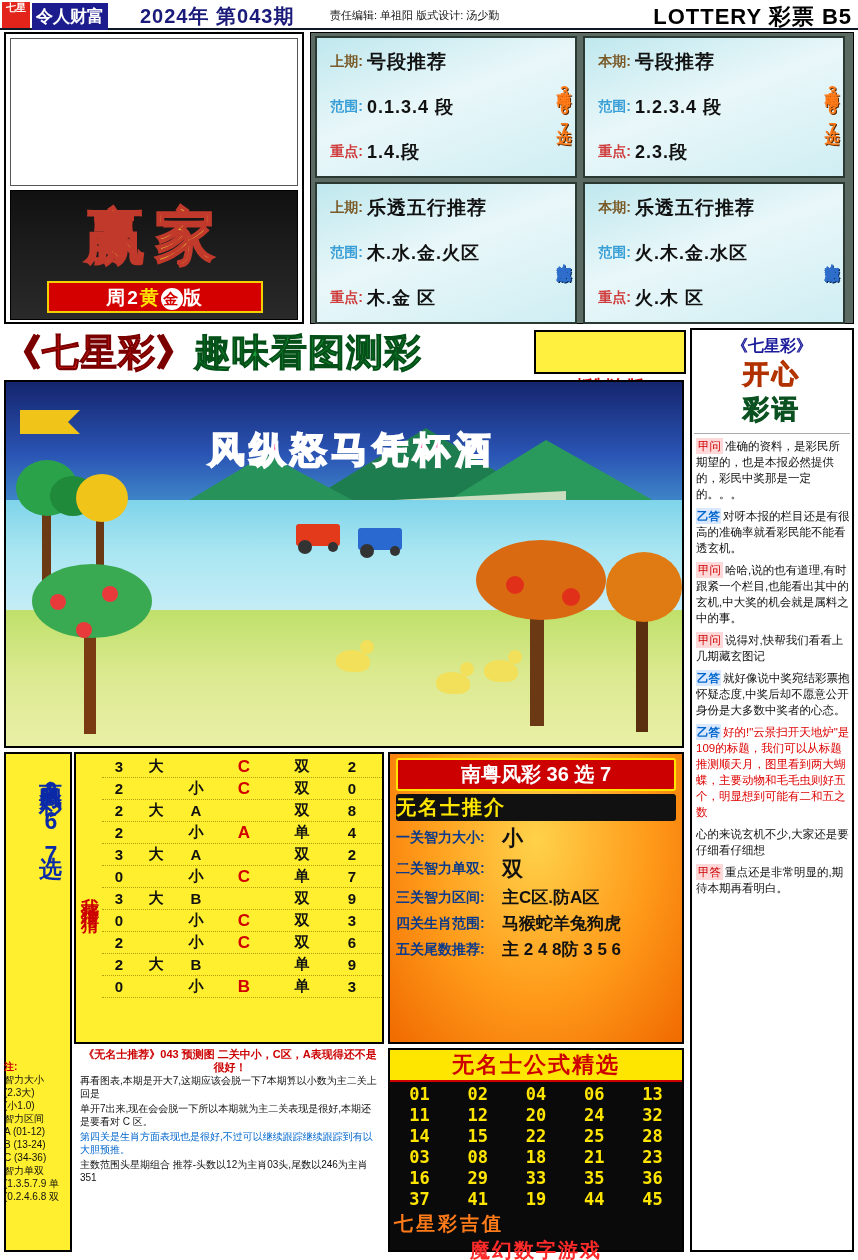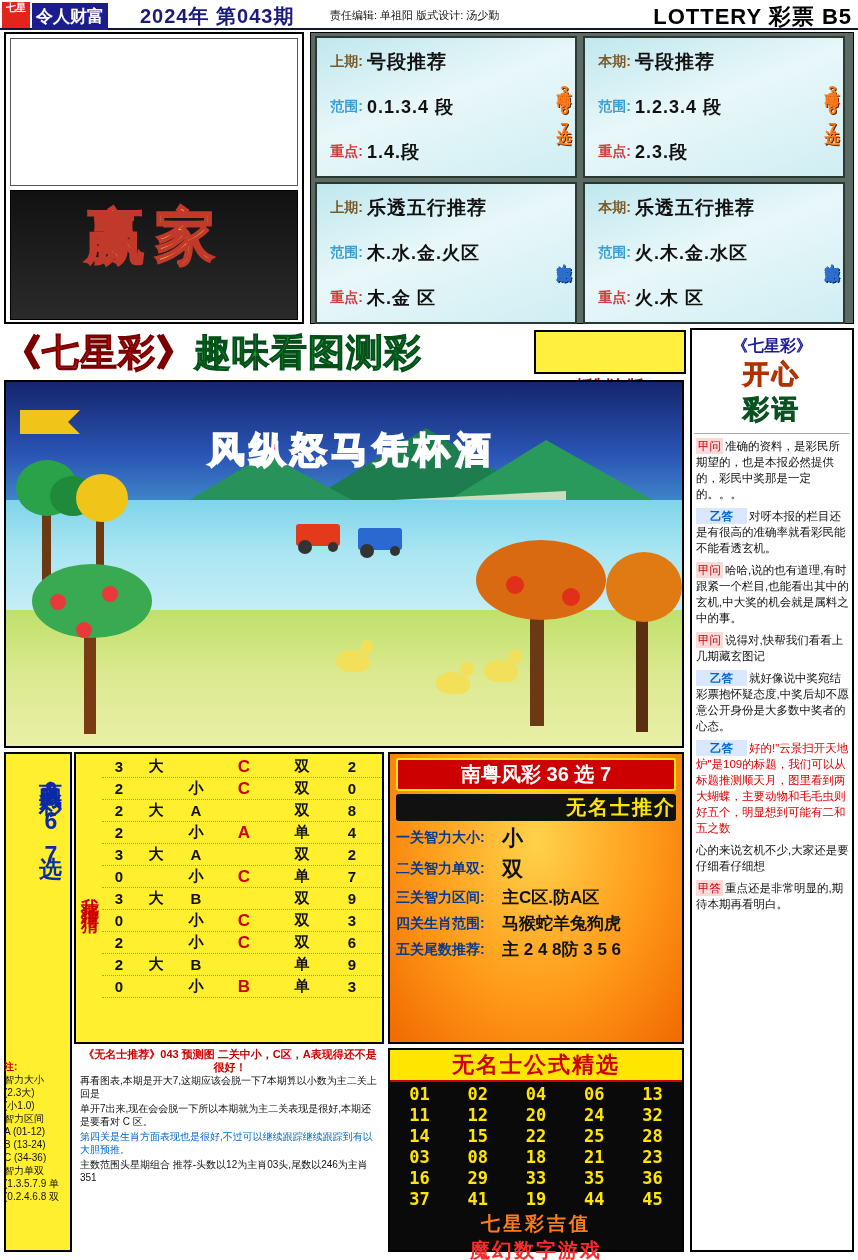--- a/index.html
+++ b/index.html
@@ -66,21 +66,21 @@
 
   
   .rcol { position: absolute; left: 690px; top: 328px; width: 164px; height: 924px; border: 2px solid #000; background: #fff; }
   .rcol-top { position: absolute; left: 2px; top: 2px; width: 156px; height: 102px; background: #fff; border-bottom: 1px solid #aaa; }
   .rcol-t1 { text-align: center; font-size: 16px; font-weight: bold; color: #1a1a9a; margin-top: 4px; }
   .rcol-t2 { text-align: center; font-size: 26px; font-weight: bold; color: #f08a00; -webkit-text-stroke: 1px #b03000; letter-spacing: 3px; }
   .rcol-t3 { text-align: center; font-size: 26px; font-weight: bold; color: #1fa84a; -webkit-text-stroke: 1px #0a5020; letter-spacing: 3px; }
   .rcol-body { position: absolute; left: 4px; top: 108px; width: 154px; height: 810px; overflow: hidden; }
   .qa { margin-bottom: 6px; font-size: 11.5px; line-height: 16px; color: #111; }
   .qa .tag { display: inline-block; background: #ffd9d9; color: #c00; font-weight: normal; padding: 0 2px; margin-right: 2px; }
-  .qa .tagb { display: inline-block; background: #d9e8ff; color: #06c; font-weight: bold; padding: 0 14px; margin-right: 2px; }
+  .qa .tagb { display: inline-block; background: #d9e8ff; color: #06c; font-weight: bold; padding: 0 1px; margin-right: 2px; }
   .qa .red { color: #d00; }
 
   
   .pic { position: absolute; left: 4px; top: 380px; width: 680px; height: 368px; border: 2px solid #000; overflow: hidden;
          background: linear-gradient(180deg,#1a2a7a 0%, #2e4fb0 14%, #1d8fc4 28%, #6fd0e8 40%, #bfe8f0 52%, #e8f4a8 68%, #cfe07a 100%); }
   .sky { position: absolute; left: 0; top: 0; width: 676px; height: 120px; background: linear-gradient(180deg,#15256e 0%,#2a54b4 60%,#3f86c9 100%); }
   .m1 { left: 300px; top: 46px; border-left: 120px solid transparent; border-right: 120px solid transparent; border-bottom: 74px solid #1e7d4f; position: absolute; }
   .m2 { left: 440px; top: 58px; border-left: 100px solid transparent; border-right: 110px solid transparent; border-bottom: 62px solid #2a9a5c; position: absolute; }
   .m3 { left: 180px; top: 72px; border-left: 80px solid transparent; border-right: 90px solid transparent; border-bottom: 48px solid #27925a; position: absolute; }
   .water { position: absolute; left: 0; top: 118px; width: 676px; height: 130px; background: linear-gradient(180deg,#7fd4ea 0%,#a9e6f2 40%,#cfeff7 100%); }
@@ -114,36 +114,36 @@
   .yc3 { width: 40px; text-align: center; color: #111; }
   .yc4 { width: 56px; text-align: center; color: #d00000; font-size: 17px; }
   .yc5 { width: 60px; text-align: center; color: #111; }
   .yc6 { width: 40px; text-align: center; color: #111; }
 
   
   .wms { position: absolute; left: 388px; top: 752px; width: 296px; height: 292px; border: 2px solid #000;
          background: radial-gradient(ellipse at 50% 30%, #ffd24a 0%, #ff9a1a 55%, #f06a00 100%); }
   .wms-h1 { margin: 4px 6px 0; background: #c00; color: #fff; font-size: 20px; font-weight: bold; text-align: center;
             border: 2px solid #ffe600; border-radius: 3px; padding: 1px 0; }
-  .wms-h2 { margin: 3px 6px; background: #111; color: #ffe600; font-size: 20px; font-weight: bold; text-align: right;
+  .wms-h2 { margin: 3px 6px; background: #111; color: #ffe600; font-size: 20px; font-weight: bold; text-align: left;
             border-radius: 3px; letter-spacing: 2px; }
   .wms-row { display: flex; align-items: center; margin: 3px 6px; font-size: 14px; font-weight: bold; }
   .wms-k { width: 106px; color: #0b3a8a; }
   .wms-v { flex: 1; color: #111; font-size: 17px; }
   .wms-v.big { font-size: 21px; color: #111; }
 
   
   .ngrid { position: absolute; left: 388px; top: 1048px; width: 296px; height: 204px; border: 2px solid #000; background: #0a0a0a; }
   .ngrid-h { background: #ffe600; color: #c00; font-size: 22px; font-weight: bold; text-align: center; letter-spacing: 2px;
              border-bottom: 2px solid #c00; }
   .ngrid-body { padding: 2px 4px; }
   .nrow { display: flex; justify-content: space-between; font-size: 17px; font-weight: bold; color: #ffe600;
           font-family: "DejaVu Sans Mono", monospace; line-height: 21px; }
   .nrow span { width: 18%; text-align: center; }
-  .nfoot1 { text-align: center; font-size: 19px; font-weight: bold; color: #ff7a18; letter-spacing: 3px; margin-top: 1px; }
+  .nfoot1 { text-align: left; font-size: 19px; font-weight: bold; color: #ff7a18; letter-spacing: 3px; margin-top: 1px; }
   .nfoot2 { text-align: center; font-size: 20px; font-weight: bold; color: #ff2a2a; letter-spacing: 2px; }
 
   
   .notes { position: absolute; left: 80px; top: 1048px; width: 300px; height: 204px; font-size: 10px; line-height: 13px; color: #111; }
   .notes .nt { color: #c00; font-weight: bold; text-align: center; font-size: 11px; }
   .notes p { margin-bottom: 2px; }
   .notes .blue { color: #06c; }
 
   
   .legend { position: absolute; left: 4px; top: 1060px; width: 70px; height: 192px; font-size: 10px; line-height: 13px; color: #111; }
@@ -159,20 +159,23 @@
     <div class="hdr-brand">令人财富</div>
     <div class="hdr-issue">2024年 第043期</div>
     <div class="hdr-editor">责任编辑: 单祖阳 版式设计: 汤少勤</div>
     <div class="hdr-lottery">LOTTERY 彩票 B5</div>
   </div>
 
   <div class="win-box">
     <div class="win-blank"></div>
     <div class="win-art">
       <div class="win-big">赢家</div>
+      <div class="win-sub">
+        <span>周</span><span>2</span><span class="gold">黄</span><span class="circ">金</span><span>版</span>
+      </div>
     </div>
   </div>
 
   <div class="panels">
     <div class="panel p1">
       <div class="p-row" style="top:2px">
           <span class="p-lab c1">上期:</span>
           <span class="p-val hdr2">号段推荐</span>
         </div>
       <div class="p-row" style="top:47px">

